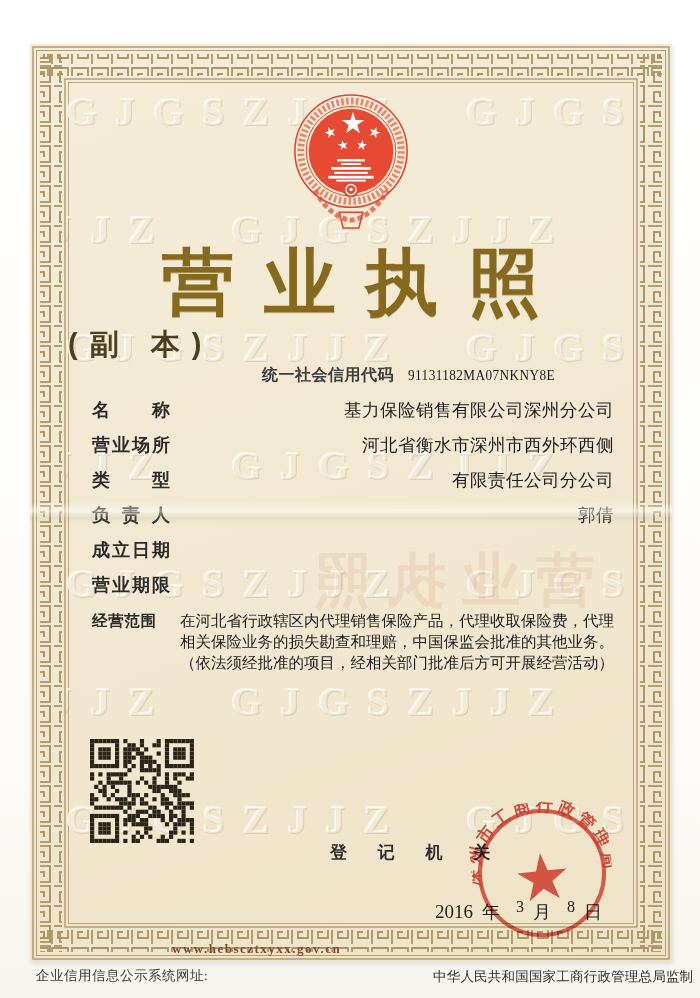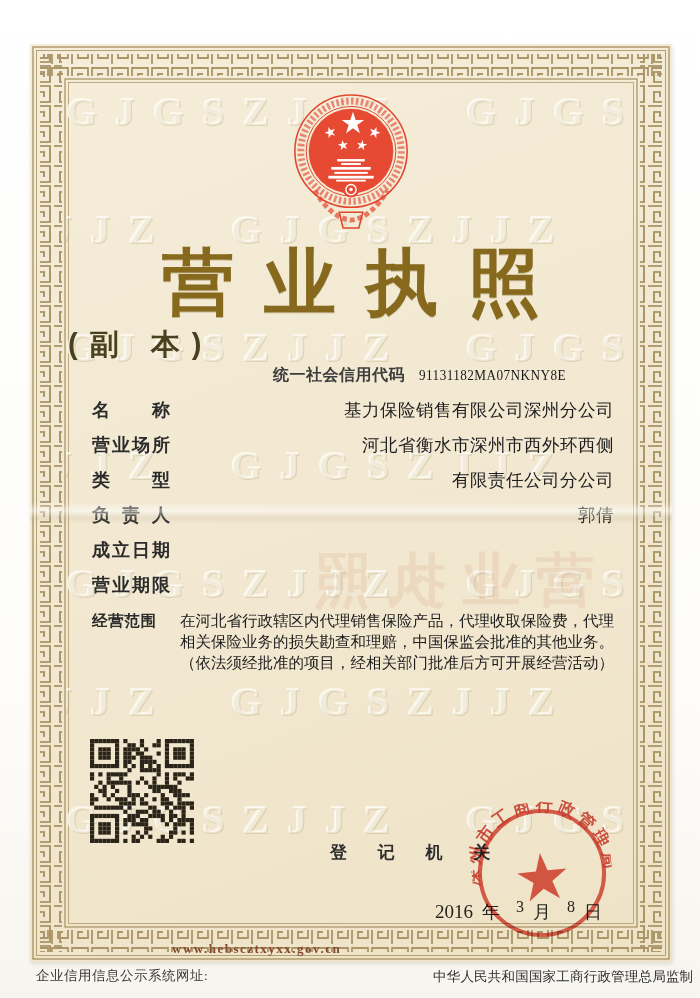--- a/index.html
+++ b/index.html
@@ -22,21 +22,21 @@
   .fold{position:absolute;left:0;top:458px;width:100%;height:22px;pointer-events:none;
     background:linear-gradient(to bottom,rgba(255,255,255,0),rgba(255,255,255,.5) 40%,rgba(187,175,146,.20) 72%,rgba(255,255,255,0));}
   
   .emblem{position:absolute;left:257px;top:50px;}
   .title{position:absolute;left:0;top:198px;width:100%;margin:0;text-align:center;
     font-family:"Liberation Sans","DejaVu Sans",sans-serif;font-weight:800;font-size:72px;line-height:80px;
     letter-spacing:30px;color:#86691c;text-shadow:0 1px 0 rgba(110,85,20,.35);position:absolute;}
   .title-inner{position:relative;left:15px;}
   .subtitle{position:absolute;left:12px;top:281px;width:100%;text-align:left;
     font-family:"Liberation Sans","DejaVu Sans",sans-serif;font-weight:700;font-size:29px;letter-spacing:12px;color:#48401f;padding-left:26px;}
-  .credit-line{position:absolute;right:86px;top:321px;white-space:nowrap;text-align:center;}
+  .credit-line{position:absolute;right:97px;top:321px;white-space:nowrap;text-align:center;}
   .credit-label{font-family:"Liberation Sans","DejaVu Sans",sans-serif;font-weight:600;font-size:16px;color:#3c3c3c;letter-spacing:.5px;}
   .credit-code{display:inline-block;margin-left:10px;font-size:15px;color:#1a1a1a;letter-spacing:.5px;transform:scaleX(.88);transform-origin:left center;}
   
   .fields{position:absolute;left:62px;top:356px;width:522px;}
   .field-row{display:flex;margin-bottom:15px;line-height:20px;}
   .flabel{flex:none;display:inline-block;width:78px;margin-right:8px;
     font-family:"Liberation Sans","DejaVu Sans",sans-serif;font-weight:600;font-size:18px;color:#2b2b2b;
     text-align:justify;text-align-last:justify;}
   .fvalue{flex:1;font-size:17.5px;color:#1d1d1d;letter-spacing:.5px;text-align:right;}
   .field-row.small{line-height:21px;margin-top:14px;}

